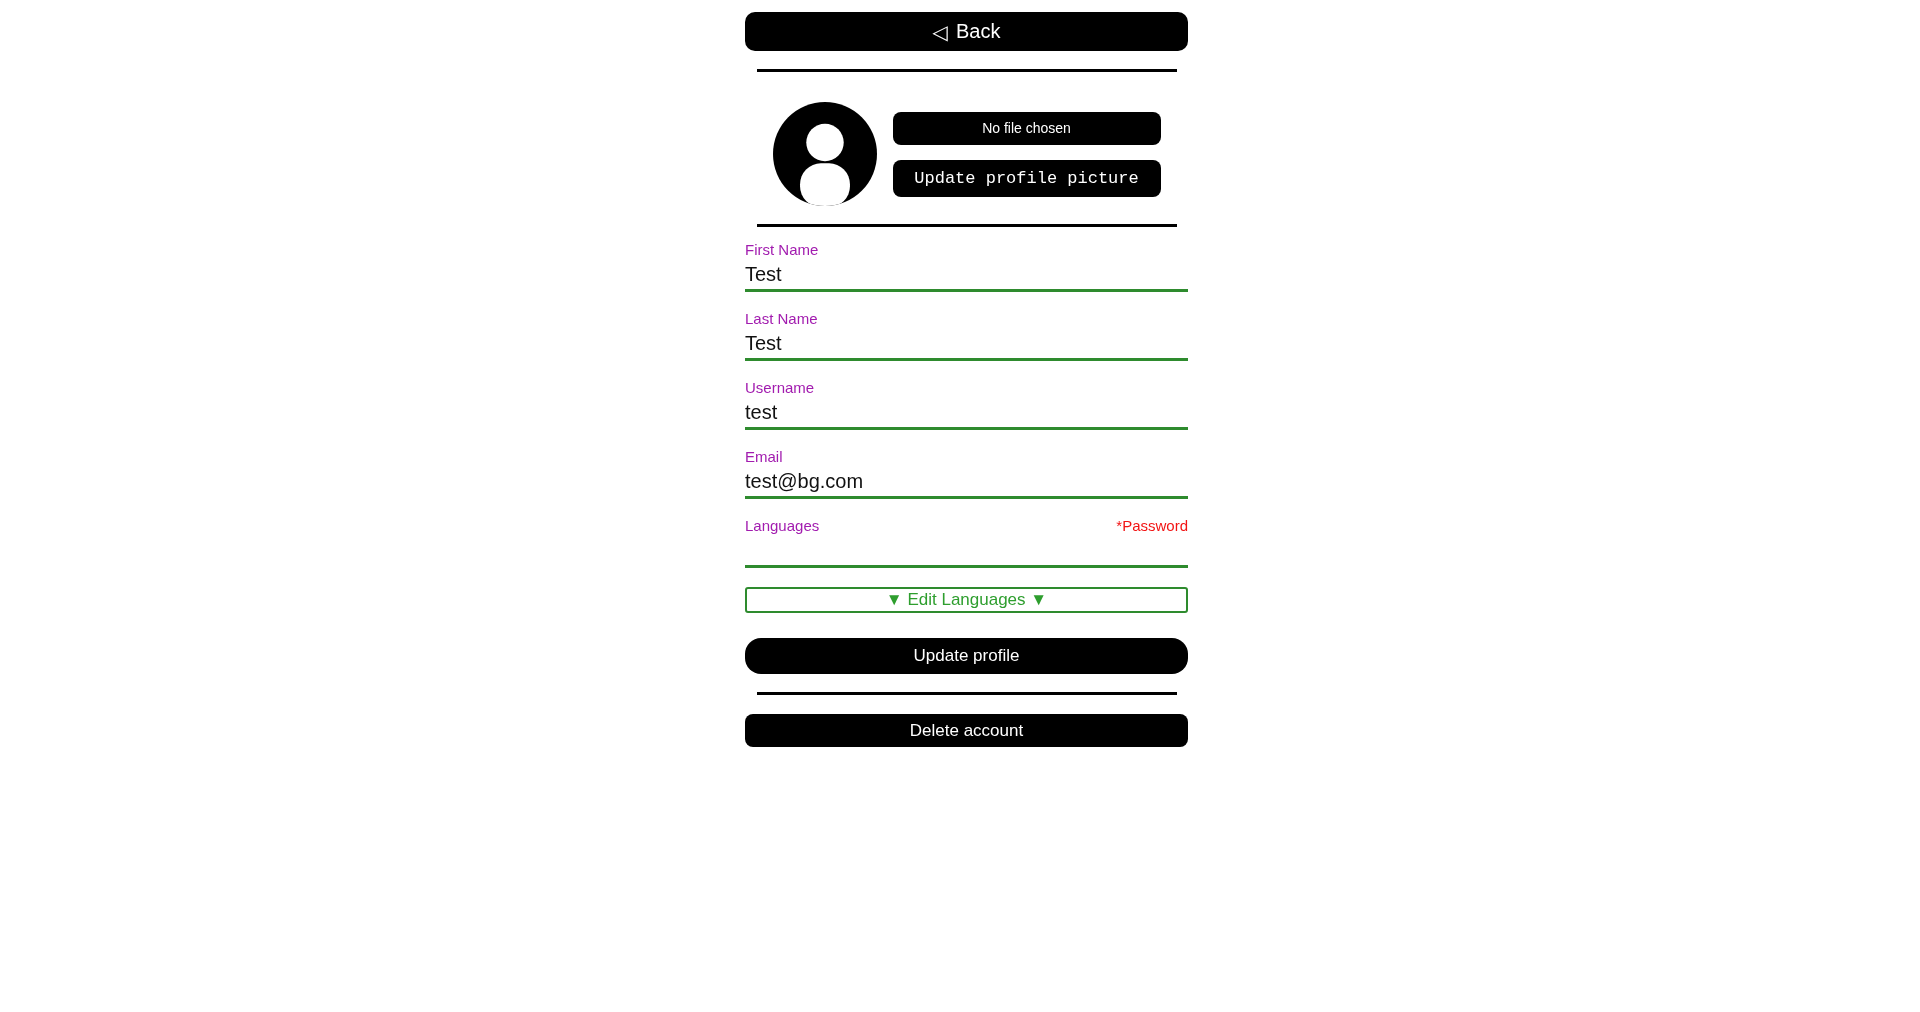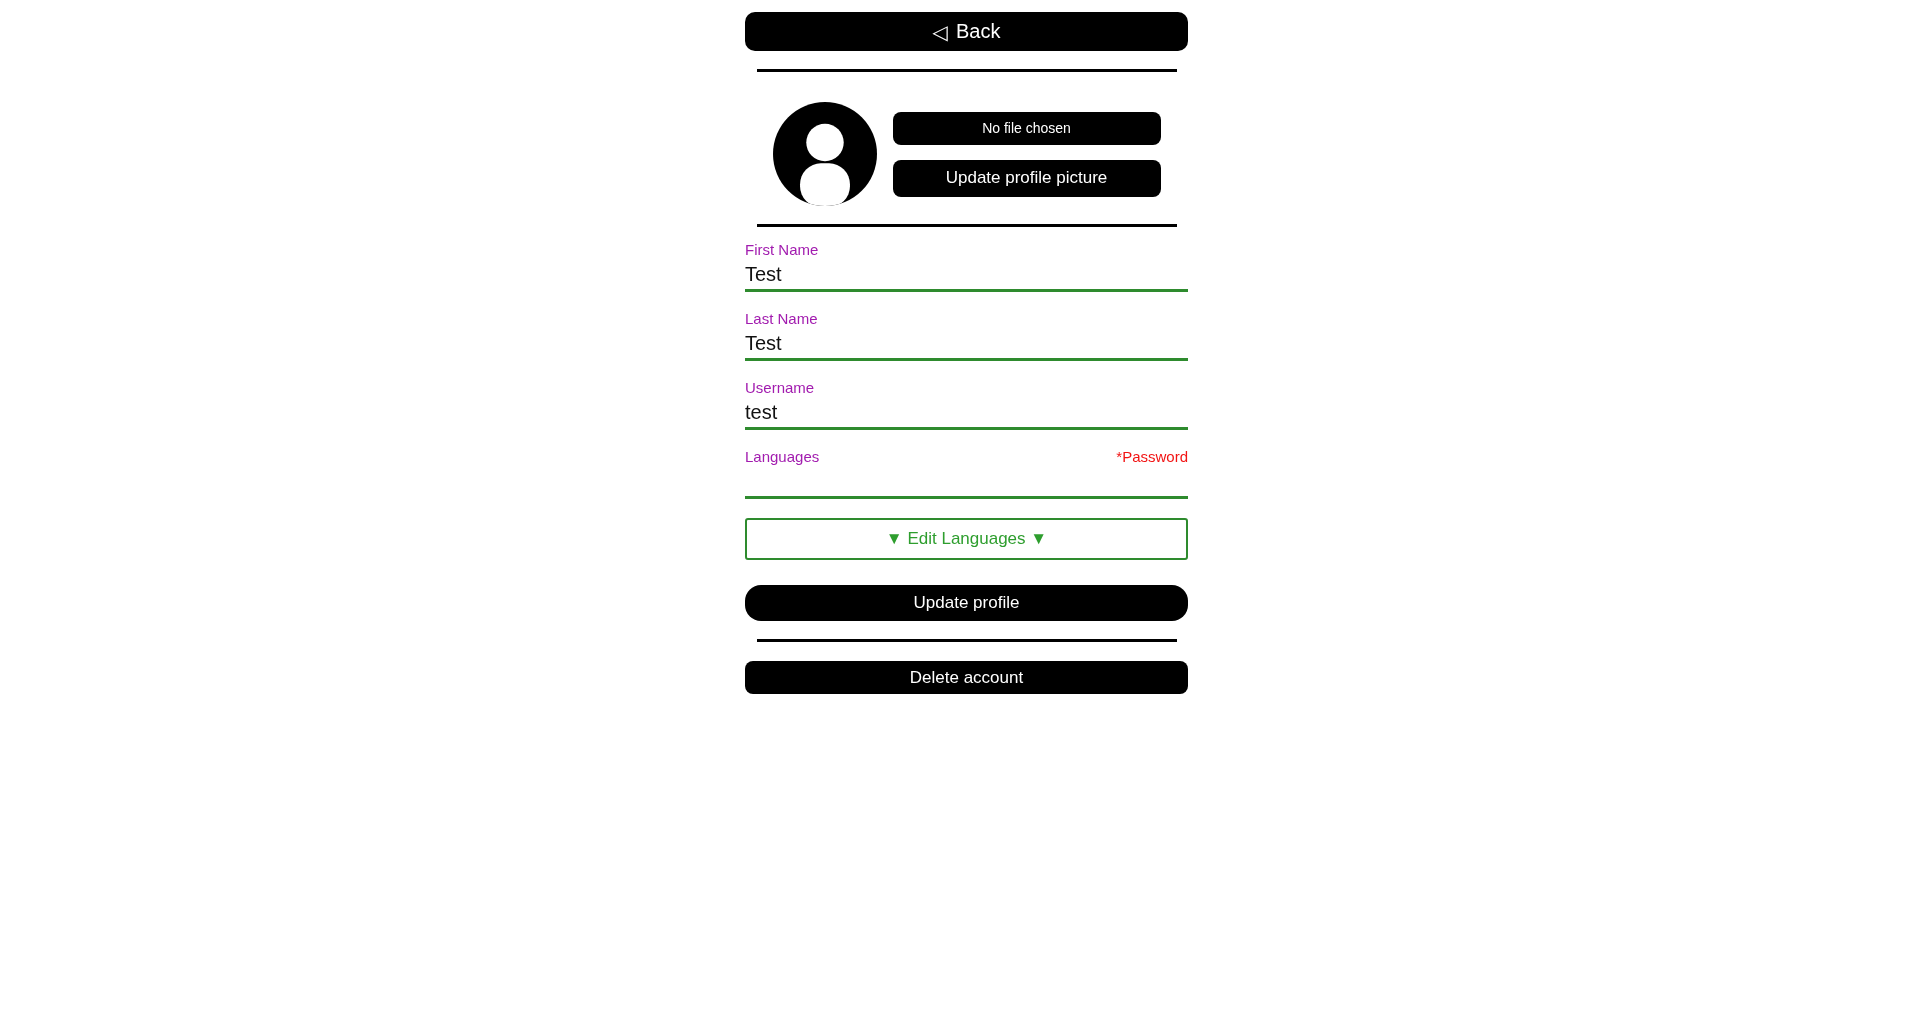--- a/index.html
+++ b/index.html
@@ -47,21 +47,21 @@
     gap: 16px;
   }
   .avatar { width: 104px; height: 104px; display: block; }
   .picture-buttons {
     display: flex;
     flex-direction: column;
     gap: 15px;
     width: 268px;
   }
   .file-btn { height: 33px; font-size: 14px; border-radius: 8px; }
-  .upload-btn { height: 37px; font-size: 17px; border-radius: 8px; }
+  .upload-btn { height: 37px; font-size: 17px; border-radius: 8px; font-family: Liberation Mono, monospace; }
 
   
   .form-area { margin-top: 14px; }
   .field { margin-bottom: 18px; }
   .field-label-row {
     display: flex;
     justify-content: space-between;
     align-items: baseline;
     height: 17px;
   }
@@ -77,21 +77,21 @@
     font-size: 20px;
     color: #111111;
     padding: 5px 0 3px 0;
     background: transparent;
   }
 
   
   .btn-outline-green {
     display: block;
     width: 100%;
-    height: 42px;
+    height: 26px;
     margin-top: 19px;
     background: #ffffff;
     border: 2px solid #2E8B2E;
     border-radius: 3px;
     color: #2E9E2E;
     font-size: 17px;
     font-family: inherit;
     cursor: pointer;
   }
   .btn-outline-green + .btn-outline-green { margin-top: 27px; }
@@ -166,20 +166,26 @@
       <input class="field-input" type="text" value="Test" style="">
     </div>
 
     <div class="field">
       <div class="field-label-row">
         <span class="field-label">Username</span>
       </div>
       <input class="field-input" type="text" value="test" style="">
     </div>
 
+    <div class="field">
+      <div class="field-label-row">
+        <span class="field-label">Email</span>
+      </div>
+      <input class="field-input" type="text" value="test@bg.com" style="">
+    </div>
 
     <div class="field">
       <div class="field-label-row">
         <span class="field-label">Languages</span>
         <span class="required-note">*Password</span>
       </div>
       <input class="field-input" type="password" value="" style="">
     </div>
 
     <button class="btn-outline-green">▼ Edit Languages ▼</button>

